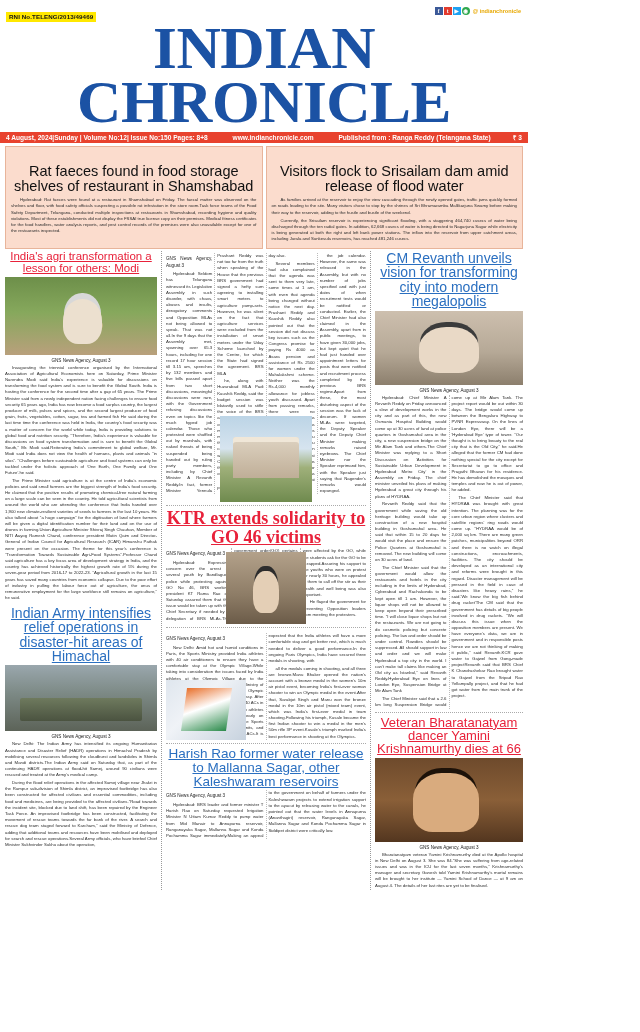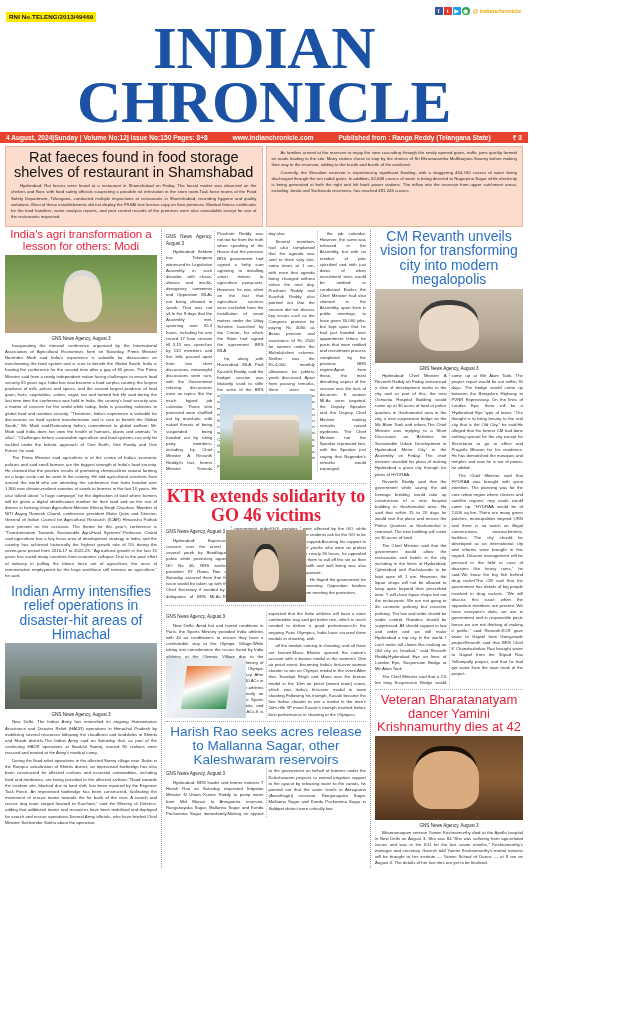--- a/index.html
+++ b/index.html
@@ -60,42 +60,42 @@
     display: flex; align-items: center;
     padding: 0 6px;
   }
   .infobar .ib-left { flex: 0 0 auto; }
   .infobar .ib-url { flex: 1; text-align: center; }
   .infobar .ib-pub { flex: 0 0 auto; }
   .infobar .ib-price { flex: 0 0 auto; margin-left: 22px; }
 
   
   .toprow { display: flex; gap: 3px; padding: 3px 5px 0 5px; }
-  .topbox { flex: 1; background: #fbdccd; border: 1px solid #e8b49a; padding: 3px 5px 4px 5px; }
+  .topbox { flex: 1; background: #fbdccd; border: 1px solid #e8b49a; padding: 17px 5px 4px 5px; }
   .topbox h2 {
     font-size: 14.5px; line-height: 1.08; text-align: center;
     font-weight: normal; color: #111; margin-bottom: 2.5px;
     font-family: "Liberation Sans", sans-serif;
   }
   .topbox p {
     font-size: 4.3px; line-height: 1.42; text-align: justify;
     color: #2a2a2a; text-indent: 9px; margin-bottom: 2px;
   }
 
   
   .grid {
     display: flex; padding: 2px 5px 0 5px; gap: 4px;
   }
   .col-left  { width: 152px; flex: 0 0 152px; }
   .col-mid   { flex: 1; }
   .col-right { width: 148px; flex: 0 0 148px; }
   .vrule { width: 0; border-left: 1px dotted #999; }
 
   
-  .hl { text-align: center; line-height: 1.03; font-weight: normal; }
+  .hl { text-align: center; line-height: 1.03; font-weight: normal; text-decoration: underline; }
   .hl-red-sans   { color: #e8213a; font-size: 11.5px; font-family: "Liberation Sans", sans-serif; }
   .hl-blue-sans  { color: #2a6fc0; font-size: 14px; font-family: "Liberation Sans", sans-serif; }
   .hl-blue-big   { color: #2a6fc0; font-size: 13.5px; font-family: "Liberation Sans", sans-serif; }
   .hl-green-big  { color: #17a04a; font-size: 19px; font-family: "Liberation Sans", sans-serif; }
   .hl-red-serif  { color: #e8213a; font-size: 18px; font-family: "Liberation Serif", serif; font-weight: bold; }
   .hl-purple-serif { color: #6d3f9e; font-size: 19px; font-family: "Liberation Serif", serif; font-weight: bold; }
   .hl-red-sans-2 { color: #e8213a; font-size: 13px; font-family: "Liberation Sans", sans-serif; }
 
   .agency { font-size: 4.6px; color: #222; text-align: center; margin: 3px 0 2px 0; font-weight: normal; }
   .agency-l { font-size: 4.6px; color: #222; margin: 3px 0 2px 0; }
@@ -166,20 +166,21 @@
     <span class="ib-pub">Published from : Ranga Reddy (Telangana State)</span>
     <span class="ib-price">₹ 3</span>
   </div>
 
   <div class="toprow">
     <div class="topbox">
       <h2>Rat faeces found in food storage shelves of restaurant in Shamshabad</h2>
       <p>Hyderabad: Rat faeces were found at a restaurant in Shamshabad on Friday. The faecal matter was observed on the shelves and floor, with food safety officials suspecting a possible rat infestation in the store room.Task force teams of the Food Safety Department, Telangana, conducted multiple inspections at restaurants in Shamshabad, recording hygiene and quality violations. Most of these establishments did not display the FSSAI true license copy on their premises. Medical fitness certificates for the food handlers, water analysis reports, and pest control records of the premises were also unavailable except for one of the restaurants inspected.</p>
     </div>
     <div class="topbox">
+      <h2>Visitors flock to Srisailam dam amid release of flood water</h2>
       <p>As families arrived at the reservoir to enjoy the view cascading through the newly opened gates, traffic jams quickly formed on roads leading to the site. Many visitors chose to stop by the shrines of Sri Bhramaramba Mallikarjuna Swamy before making their way to the reservoir, adding to the hustle and bustle of the weekend.</p>
       <p>Currently, the Srisailam reservoir is experiencing significant flooding, with a staggering 464,740 cusecs of water being discharged through the ten radial gates. In addition, 62,668 cusecs of water is being directed to Nagarjuna Sagar while electricity is being generated at both the right and left bank power stations. The inflow into the reservoir from upper catchment areas, including Jurala and Sunkesula reservoirs, has reached 481,246 cusecs.</p>
     </div>
   </div>
 
   <div class="grid">
 
     <div class="col-left">
 
       <div>
@@ -247,21 +248,21 @@
           <div class="agency-l">GNS News Agency, August 3</div>
           <p>New Delhi: Amid hot and humid conditions in Paris, the Sports Ministry provided India athletes with 40 air conditioners to ensure they have a comfortable stay at the Olympic Village.While taking into consideration the issues faced by India athletes at the Olympic Village due to the temperature and humidity in Paris, the Ministry of Sports discussed with the Indian Olympic Association (IOA) and the French Embassy. After the discussion, it was decided to provide 40 ACs in the games' village rooms where the Indian athletes are staying.The decision was taken early on Friday. The cost is being funded by the Sports Ministry. The ACs are plug-and-play units, and athletes have already started using the ACs.It is expected that the India athletes will have a more comfortable stay and get better rest, which is much needed to deliver a good performance.In the ongoing Paris Olympics, India have secured three medals in shooting, with</p>
           <p>all the medals coming in shooting, and all three are bronze.Manu Bhaker opened the nation's account with a bronze medal in the women's 10m air pistol event, becoming India's first-ever woman shooter to win an Olympic medal in the event.After that, Sarabjot Singh and Manu won the bronze medal in the 10m air pistol (mixed team) event, which was India's first-ever medal in team shooting.Following his triumph, Kusale became the first Indian shooter to win a medal in the men's 50m rifle 3P event.Kusale's triumph marked India's best performance in shooting at the Olympics.</p>
         </div>
         <div class="photo ph-olympic" style="margin-top:-60px; width:40%; position:relative;"></div>
       </div>
 
       <div class="hr-dot"></div>
 
       <div>
-        <div class="hl hl-blue-big">Harish Rao seeks acres release to Mallanna Sagar, other Kaleshwaram reservoirs</div>
+        <div class="hl hl-blue-big">Harish Rao former water release to Mallanna Sagar, other Kaleshwaram reservoirs</div>
         <div class="spacer-xs"></div>
         <div class="body-txt cols2">
           <div class="agency-l">GNS News Agency, August 3</div>
           <p>Hyderabad: BRS leader and former minister T Harish Rao on Saturday requested Irrigation Minister N Uttam Kumar Reddy to pump water from Mid Manair to Annapurna reservoir, Ranganayaka Sagar, Mallanna Sagar and Konda Pochamma Sagar immediately.Making an appeal to the government on behalf of farmers under the Kaleshwaram projects to extend irrigation support to the ayacut by releasing water to the canals, he pointed out that the water levels in Annapurna (Ananthagiri) reservoir, Ranganayaka Sagar, Mallanna Sagar and Konda Pochamma Sagar in Siddipet district were critically low.</p>
         </div>
       </div>
 
     </div>
 
     <div class="vrule"></div>
@@ -278,21 +279,21 @@
           <p>Revanth Reddy said that the government while saving the old heritage building would take up construction of a new hospital building in Goshamahal area. He said that within 15 to 20 days he would visit the place and ensure the Police Quarters at Goshamahal is removed. The new building will come on 30 acres of land.</p>
           <p>The Chief Minister said that the government would allow the restaurants and hotels in the city including in the limits of Hyderabad, Cyberabad and Rachakonda to be kept open till 1 am. However, the liquor shops will not be allowed to keep open beyond their prescribed time. "I will close liquor shops but not the restaurants. We are not going to do cosmetic policing but concrete policing. The law and order should be under control. Rowdies should be suppressed. All should support in law and order and we will make Hyderabad a top city in the world. I can't make tall claims like making an Old city as Istanbul," said Revanth Reddy.Hyderabad Eye on lines of London Eye, Suspension Bridge at Mir Alam Tank</p>
           <p>The Chief Minister said that a 2.6 km long Suspension Bridge would come up at Mir Alam Tank. The project report would be out within 30 days. The bridge would come up between the Bengaluru Highway to PVNR Expressway. On the lines of London Eye, there will be a 'Hyderabad Eye' type of tower. "Our thought is to bring beauty to the real city that is the Old City," he said.He alleged that the former CM had done nothing special for the city except for Secretariat to go to office and Pragathi Bhavan for his residence. He has demolished the mosques and temples and now he is out of power, he added.</p>
           <p>The Chief Minister said that HYDRAA was brought with great intention. The planning was for the core urban region where clusters and satellite regions' ring roads would come up. "HYDRAA would be of 2,000 sq km. There are many green patches, municipalities beyond ORR and there is no watch on illegal constructions, encroachments, facilities. The city should be developed as an international city and reforms were brought in this regard. Disaster management will be pressed in the field in case of disasters like heavy rains," he said.'We know the big fish behind drug racket'The CM said that the government has details of big people involved in drug rackets. "We will discuss this issue when the opposition members are present. We have everyone's data, we are in government and in responsible posts hence we are not thinking of making it public," said Revanth.KCR gave water to Gajwel from Gong-made projectRevanth said that BRS Chief K Chandrashekar Rao brought water to Gajwel from the Sripad Rao Yellampally project, and that he had got water from the main trunk of the project.</p>
         </div>
       </div>
 
       <div class="hr-dot"></div>
 
       <div>
-        <div class="hl hl-red-sans-2">Veteran Bharatanatyam dancer Yamini Krishnamurthy dies at 42</div>
+        <div class="hl hl-red-sans-2">Veteran Bharatanatyam dancer Yamini Krishnamurthy dies at 66</div>
         <div class="spacer-xs"></div>
         <div class="photo ph-yamini"></div>
         <div class="agency">GNS News Agency, August 3</div>
         <div class="body-txt">
           <p>Bharatanatyam veteran Yamini Krishnamurthy died at the Apollo hospital in New Delhi on August 3. She was 84."She was suffering from age-related issues and was in the ICU for the last seven months," Krishnamurthy's manager and secretary Ganesh told Yamini Krishnamurthy's mortal remains will be brought to her institute — Yamini School of Dance — at 9 am on August 4. The details of her last rites are yet to be finalised.</p>
         </div>
       </div>
 
     </div>
 

